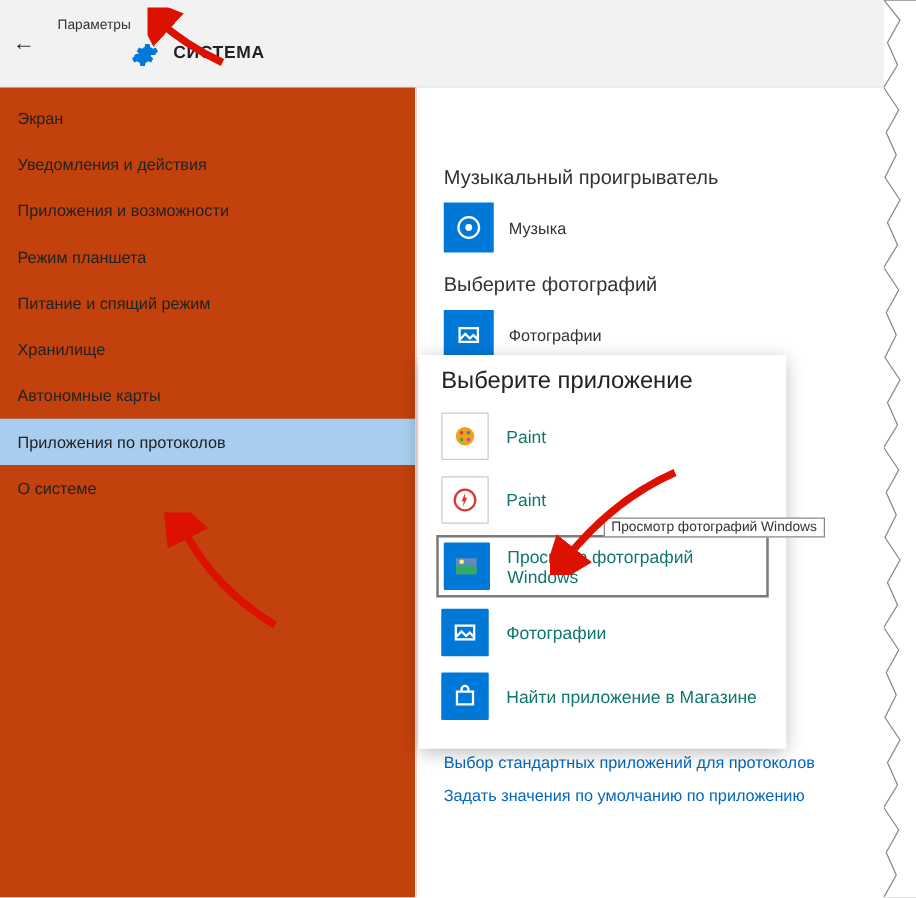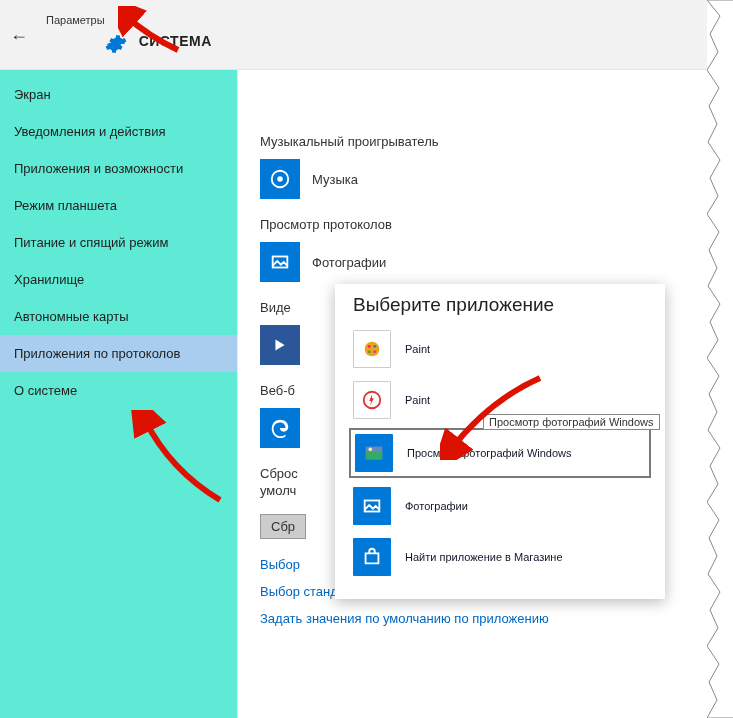--- a/index.html
+++ b/index.html
@@ -7,42 +7,42 @@
 
   .header { height: 70px; background: #f2f2f2; border-bottom: 1px solid #e5e5e5; display: flex; align-items: center; padding: 0 10px; }
   .back-btn { width: 30px; font-size: 18px; color: #333; cursor: pointer; }
   .header-text { display: flex; flex-direction: row; }
   .header-params { font-size: 11px; color: #333; padding-left: 6px; }
   .header-row { display: flex; align-items: flex-start; margin-top: 19px; }
   .gear { width: 22px; height: 22px; color: #0078d7; margin-right: 12px; }
   .title { font-size: 14px; font-weight: 600; letter-spacing: 0.5px; color: #222; text-transform: uppercase; }
 
   .body { display: flex; height: calc(100% - 70px); }
-  .sidebar { width: 238px; background: #5eead4; border-right: 1px solid #e8e8e8; padding-top: 6px; }
+  .sidebar { width: 333px; background: #c2410c; border-right: 1px solid #e8e8e8; padding-top: 6px; }
   .sidebar-item { padding: 11px 14px; font-size: 13px; color: #222; cursor: pointer; }
   .sidebar-item.selected { background: #a8cdee; }
 
   .main { flex: 1; padding: 18px 22px 10px 22px; position: relative; overflow: hidden; }
-  .section-label { font-size: 13px; color: #333; margin-top: 18px; margin-bottom: 10px; }
+  .section-label { font-size: 16px; color: #333; margin-top: 18px; margin-bottom: 10px; }
   .app-row { display: flex; align-items: center; margin-bottom: 6px; }
   .tile { width: 40px; height: 40px; background: #0078d7; display: flex; align-items: center; justify-content: center; margin-right: 12px; color: #fff; }
   .tile svg { width: 22px; height: 22px; fill: #fff; }
   .app-name { font-size: 13px; color: #333; }
   .reset-btn { display: inline-block; background: #ccc; border: 1px solid #999; padding: 4px 10px; font-size: 13px; color: #333; margin-top: 6px; }
   .link { color: #0067c0; font-size: 13px; margin-top: 12px; display: block; cursor: pointer; }
 
   
-  .popup { position: absolute; left: 335px; top: 284px; width: 330px; background: #fff; box-shadow: 0 3px 14px rgba(0,0,0,0.28); padding: 10px 14px 14px 14px; z-index: 5; }
+  .popup { position: absolute; left: 335px; top: 284px; width: 294px; background: #fff; box-shadow: 0 3px 14px rgba(0,0,0,0.28); padding: 10px 14px 14px 14px; z-index: 5; }
   .popup-title { font-size: 19px; font-weight: 400; color: #222; margin-bottom: 10px; padding-left: 4px; }
   .popup-item { display: flex; align-items: center; padding: 4px 4px; cursor: pointer; position: relative; }
   .popup-item.highlight { border: 2px solid #7a7a7a; }
   .popup-item .ptile { width: 38px; height: 38px; background: #0078d7; display: flex; align-items: center; justify-content: center; margin-right: 14px; border-radius: 1px; }
   .popup-item .ptile.white { background: #fff; border: 1px solid #ccc; }
   .popup-item .ptile svg { width: 22px; height: 22px; }
-  .popup-item .plabel { font-size: 11px; color: #0f172a; }
+  .popup-item .plabel { font-size: 14px; color: #0f766e; }
   .popup-list > .popup-item { margin-bottom: 5px; }
   .tooltip { position: absolute; left: 132px; top: -16px; background: #fff; border: 1px solid #888; padding: 1px 5px; font-size: 11px; color: #333; white-space: nowrap; z-index: 6; }
 
   
   .arrow { position: absolute; z-index: 10; pointer-events: none; }
 
   
   .torn { position: absolute; right: -2px; top: 0; width: 28px; height: 100%; background: #fff; z-index: 20; }
   .torn svg { width: 100%; height: 100%; }
 </style>
@@ -83,21 +83,21 @@
     <div class="app-row">
       <div class="tile">
           <svg viewBox="0 0 24 24">
             <circle cx="12" cy="12" r="9" fill="none" stroke="#fff" stroke-width="2"></circle>
             <circle cx="12" cy="12" r="3"></circle>
           </svg>
         </div>
       <div class="app-name">Музыка</div>
     </div>
 
-    <div class="section-label">Просмотр протоколов</div>
+    <div class="section-label">Выберите фотографий</div>
     <div class="app-row">
       <div class="tile">
           <svg viewBox="0 0 24 24">
             <rect x="4" y="6" width="16" height="12" fill="none" stroke="#fff" stroke-width="2"></rect>
             <polyline points="4,16 9,11 13,15 16,12 20,16" fill="none" stroke="#fff" stroke-width="2"></polyline>
           </svg>
         </div>
       <div class="app-name">Фотографии</div>
     </div>
 

